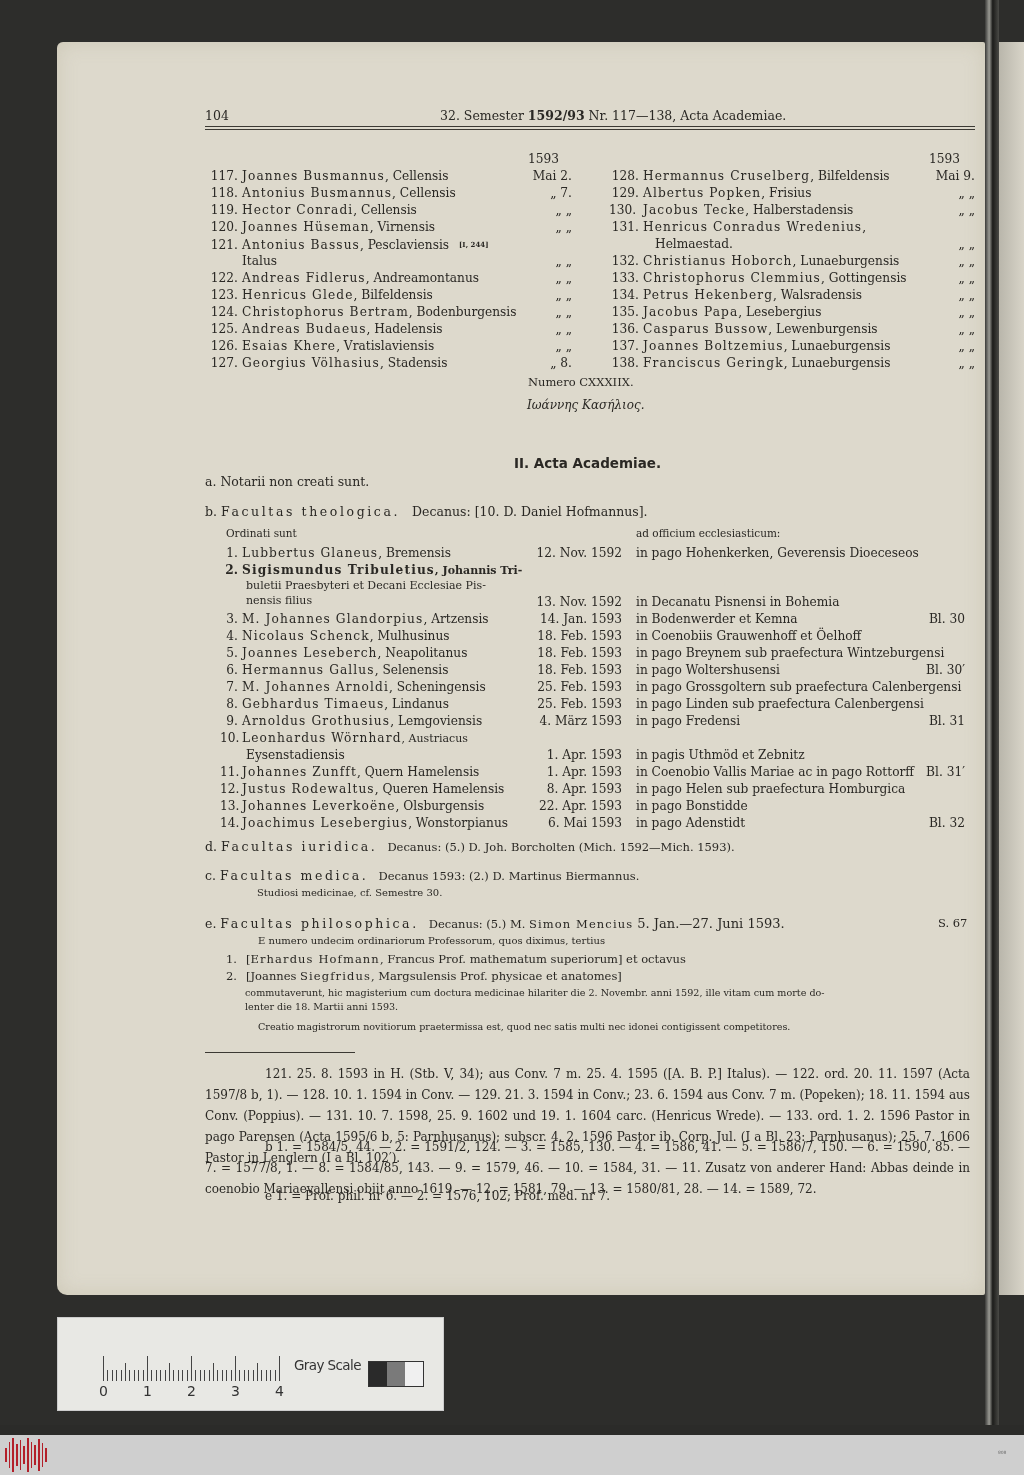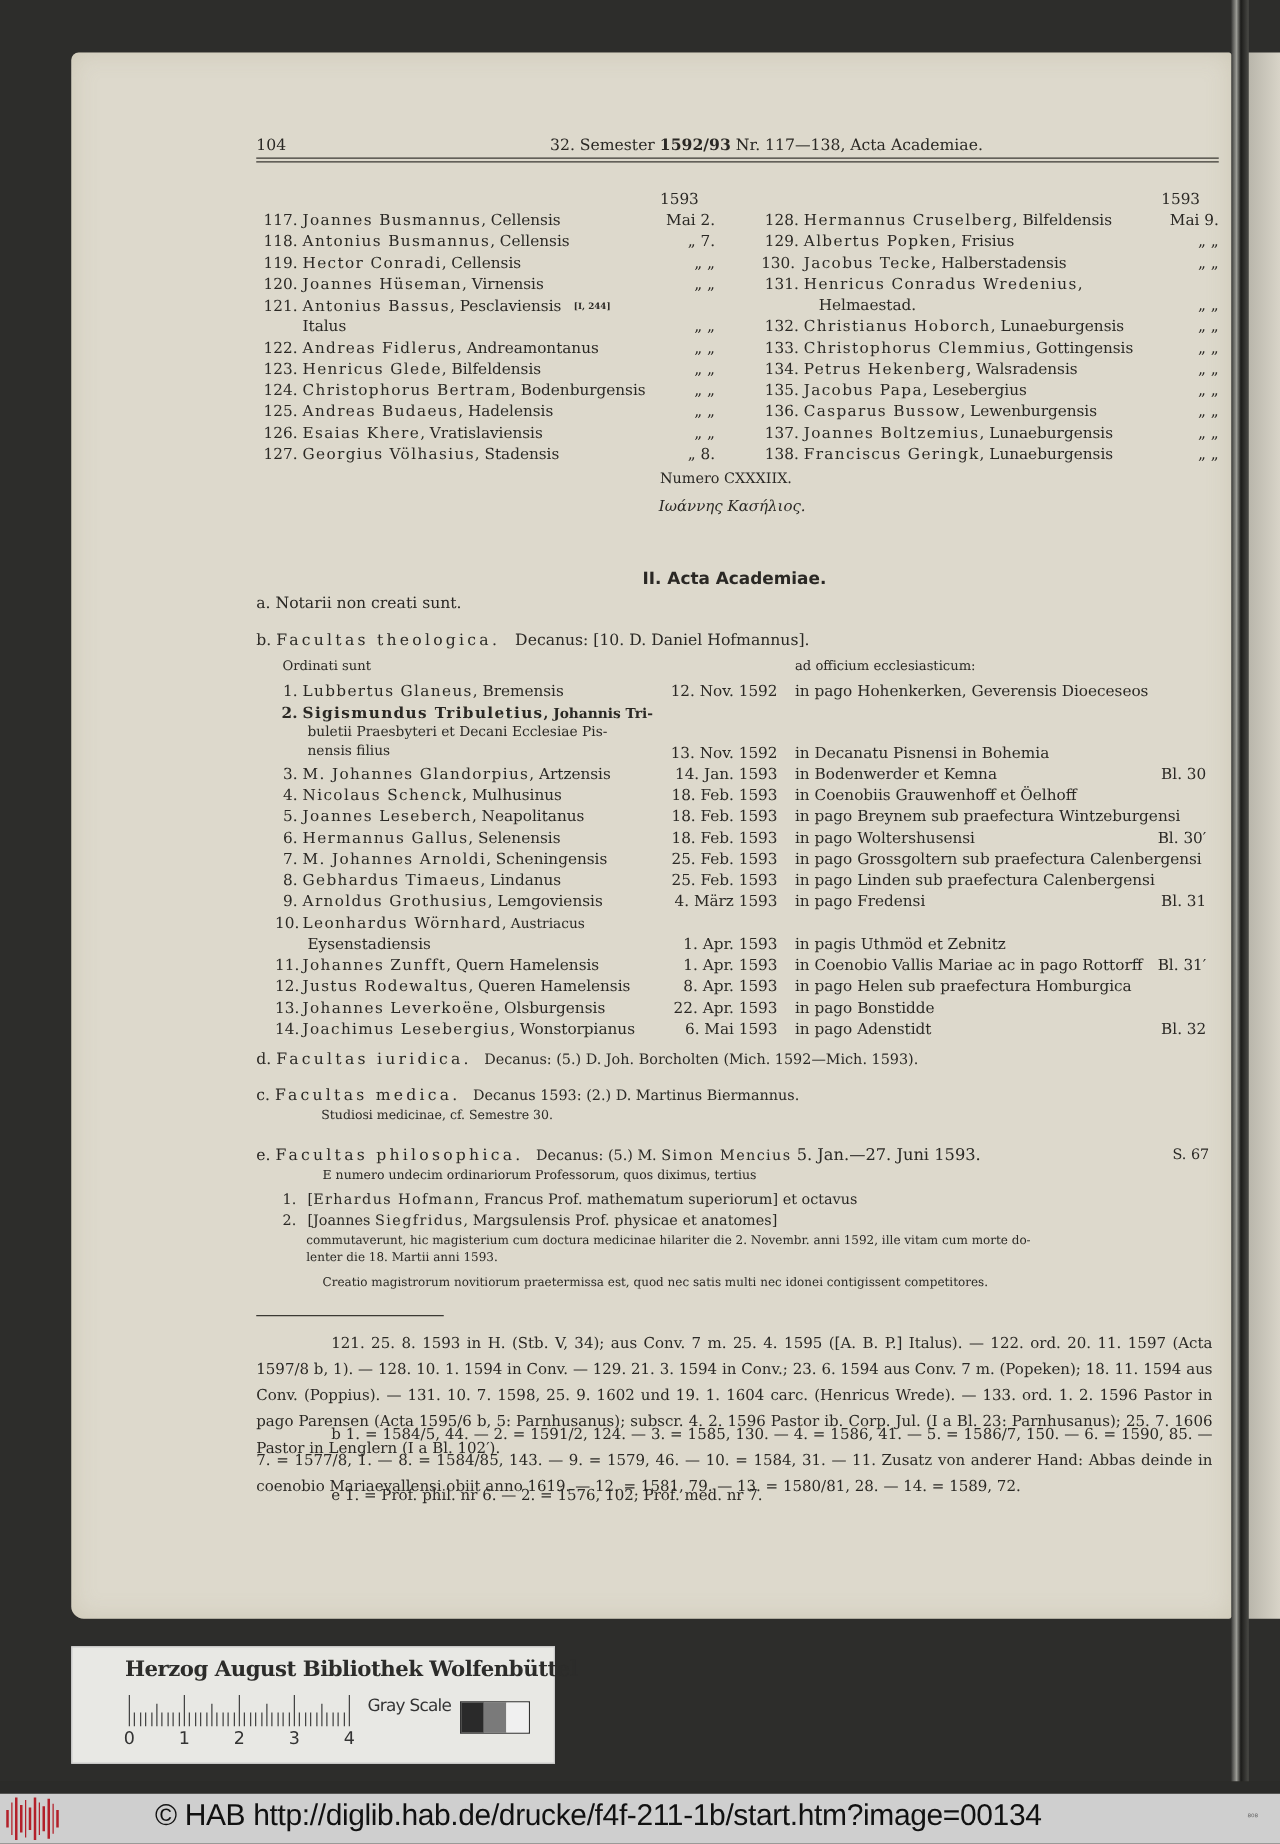--- a/index.html
+++ b/index.html
@@ -210,21 +210,20 @@
 <div class="abs sm" style="left:245px;top:986px;font-size:9.6px;">commutaverunt, hic magisterium cum doctura medicinae hilariter die 2. Novembr. anni 1592, ille vitam cum morte do-</div>
 <div class="abs sm" style="left:245px;top:1000px;font-size:9.6px;">lenter die 18. Martii anni 1593.</div>
 <div class="abs sm" style="left:258px;top:1020px;font-size:9.6px;">Creatio magistrorum novitiorum praetermissa est, quod nec satis multi nec idonei contigissent competitores.</div>
 
 <div class="fn-rule"></div>
 <div class="abs fn" style="left:205px;top:1064px;width:765px;text-indent:60px;">121. 25. 8. 1593 in H. (Stb. V, 34); aus Conv. 7 m. 25. 4. 1595 ([A. B. P.] Italus). — 122. ord. 20. 11. 1597 (Acta 1597/8 b, 1). — 128. 10. 1. 1594 in Conv. — 129. 21. 3. 1594 in Conv.; 23. 6. 1594 aus Conv. 7 m. (Popeken); 18. 11. 1594 aus Conv. (Poppius). — 131. 10. 7. 1598, 25. 9. 1602 und 19. 1. 1604 carc. (Henricus Wrede). — 133. ord. 1. 2. 1596 Pastor in pago Parensen (Acta 1595/6 b, 5: Parnhusanus); subscr. 4. 2. 1596 Pastor ib. Corp. Jul. (I a Bl. 23: Parnhusanus); 25. 7. 1606 Pastor in Lenglern (I a Bl. 102′).</div>
 <div class="abs fn" style="left:205px;top:1137px;width:765px;text-indent:60px;">b 1. = 1584/5, 44. — 2. = 1591/2, 124. — 3. = 1585, 130. — 4. = 1586, 41. — 5. = 1586/7, 150. — 6. = 1590, 85. — 7. = 1577/8, 1. — 8. = 1584/85, 143. — 9. = 1579, 46. — 10. = 1584, 31. — 11. Zusatz von anderer Hand: Abbas deinde in coenobio Mariaevallensi obiit anno 1619. — 12. = 1581, 79. — 13. = 1580/81, 28. — 14. = 1589, 72.</div>
 <div class="abs fn" style="left:205px;top:1186px;width:765px;text-indent:60px;">e 1. = Prof. phil. nr 6. — 2. = 1576, 102; Prof. med. nr 7.</div>
 
 <div class="card">
-  <div class="card-title">Herzog August Bibliothek Wolfenbüttel</div>
   <div class="ruler" id="ruler">
       <div class="tick" style="left:0px;height:25px;"></div>
       <div class="tick" style="left:4.4px;height:11px;"></div>
       <div class="tick" style="left:8.8px;height:11px;"></div>
       <div class="tick" style="left:13.200000000000001px;height:11px;"></div>
       <div class="tick" style="left:17.6px;height:11px;"></div>
       <div class="tick" style="left:22px;height:18px;"></div>
       <div class="tick" style="left:26.400000000000002px;height:11px;"></div>
       <div class="tick" style="left:30.800000000000004px;height:11px;"></div>
       <div class="tick" style="left:35.2px;height:11px;"></div>
@@ -284,15 +283,14 @@
       <i style="height:22px;"></i>
       <i style="height:30px;"></i>
       <i style="height:18px;"></i>
       <i style="height:34px;"></i>
       <i style="height:26px;"></i>
       <i style="height:20px;"></i>
       <i style="height:32px;"></i>
       <i style="height:24px;"></i>
       <i style="height:14px;"></i>
     </div>
-  <div class="footer-text">© HAB http://diglib.hab.de/drucke/f4f-211-1b/start.htm?image=00134</div>
   <div class="footer-mini">⁸⁰⁸</div>
 </div>
 
 </body></html>

